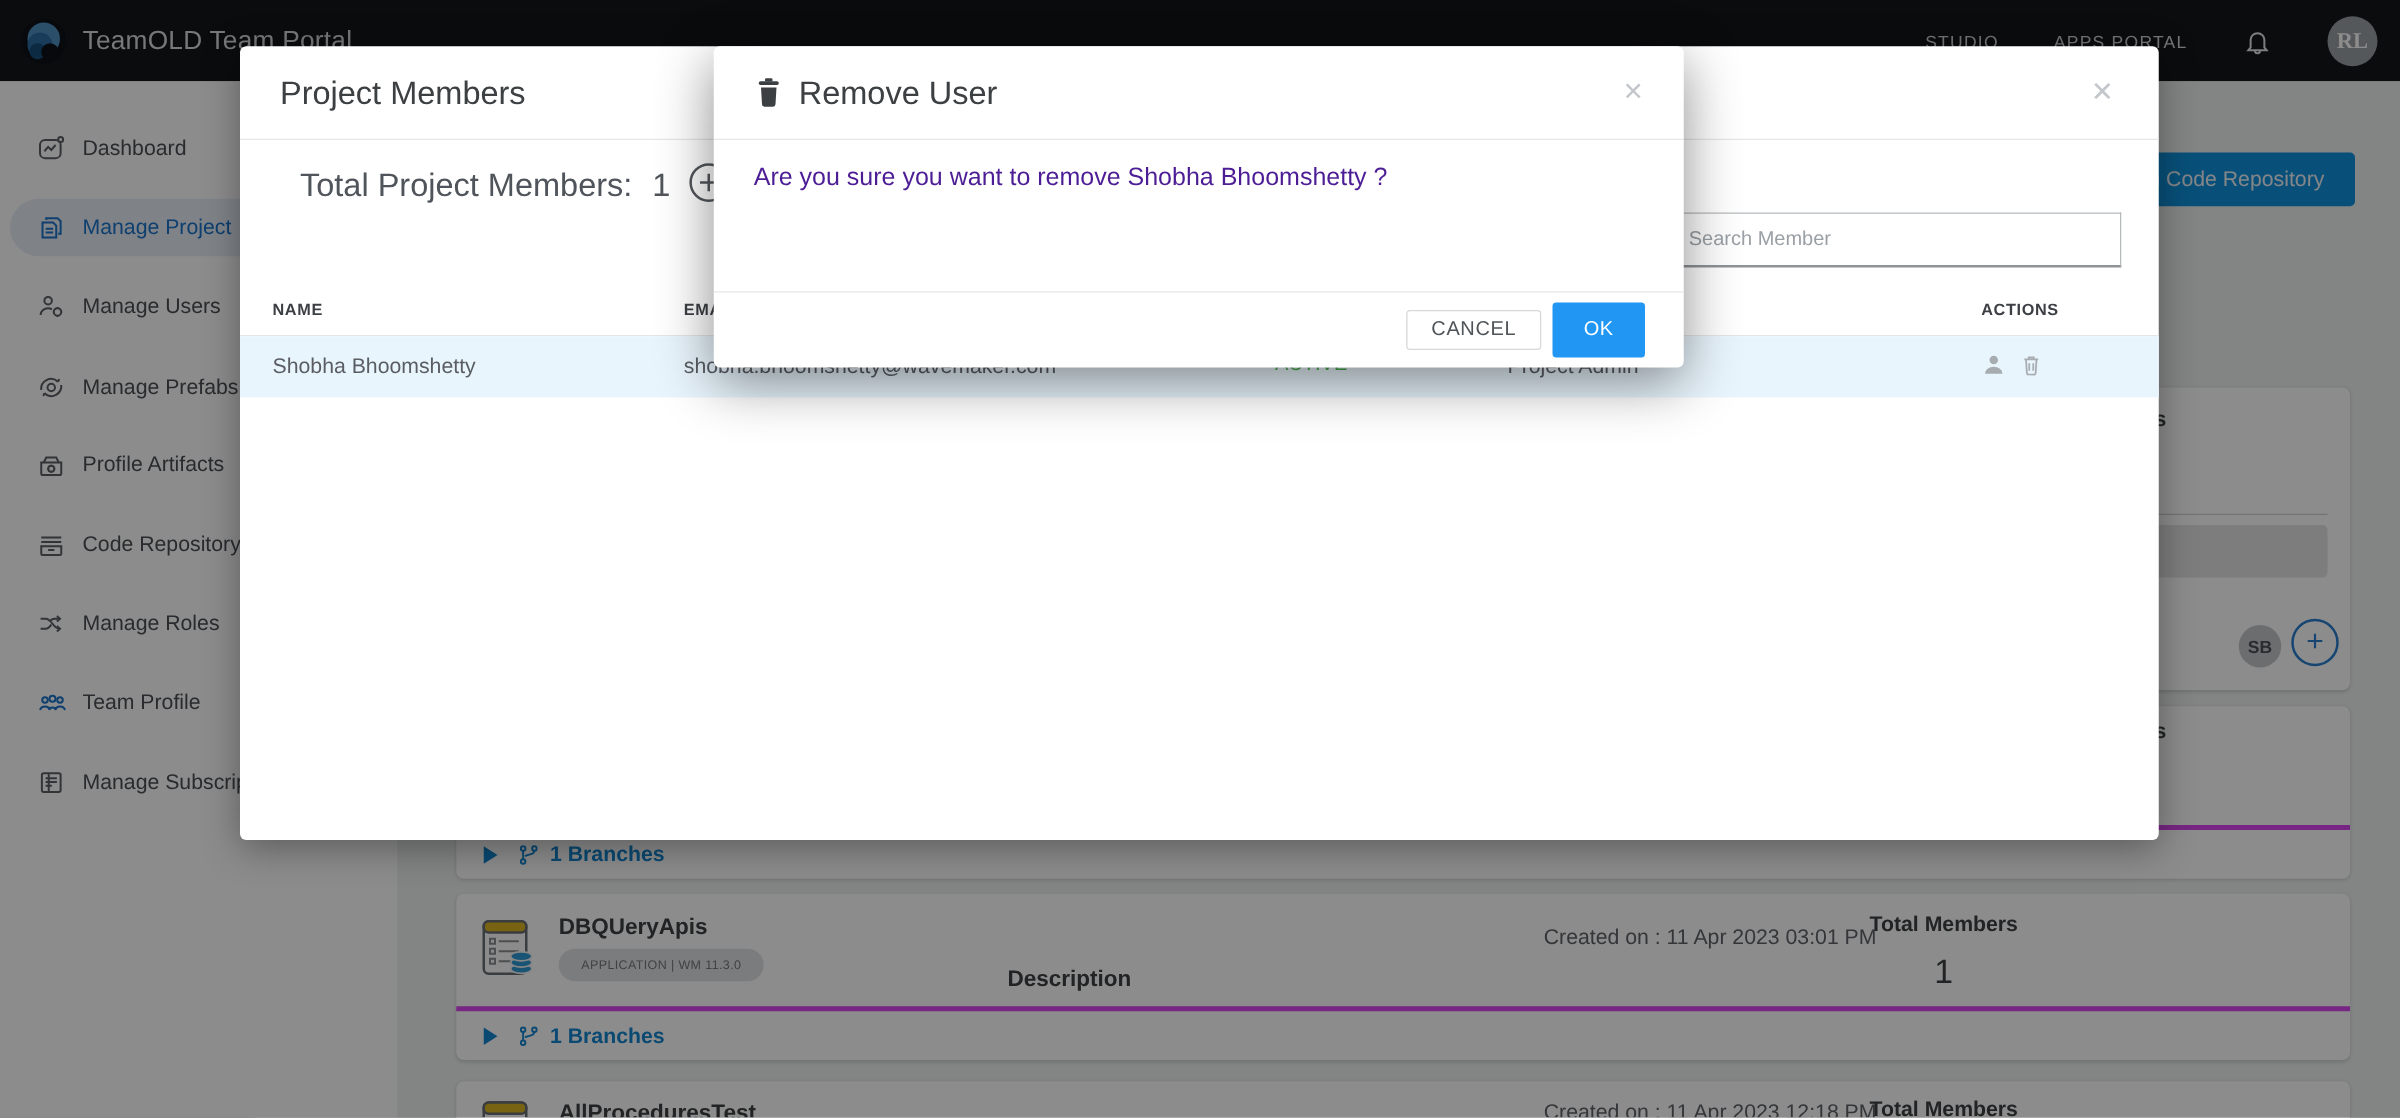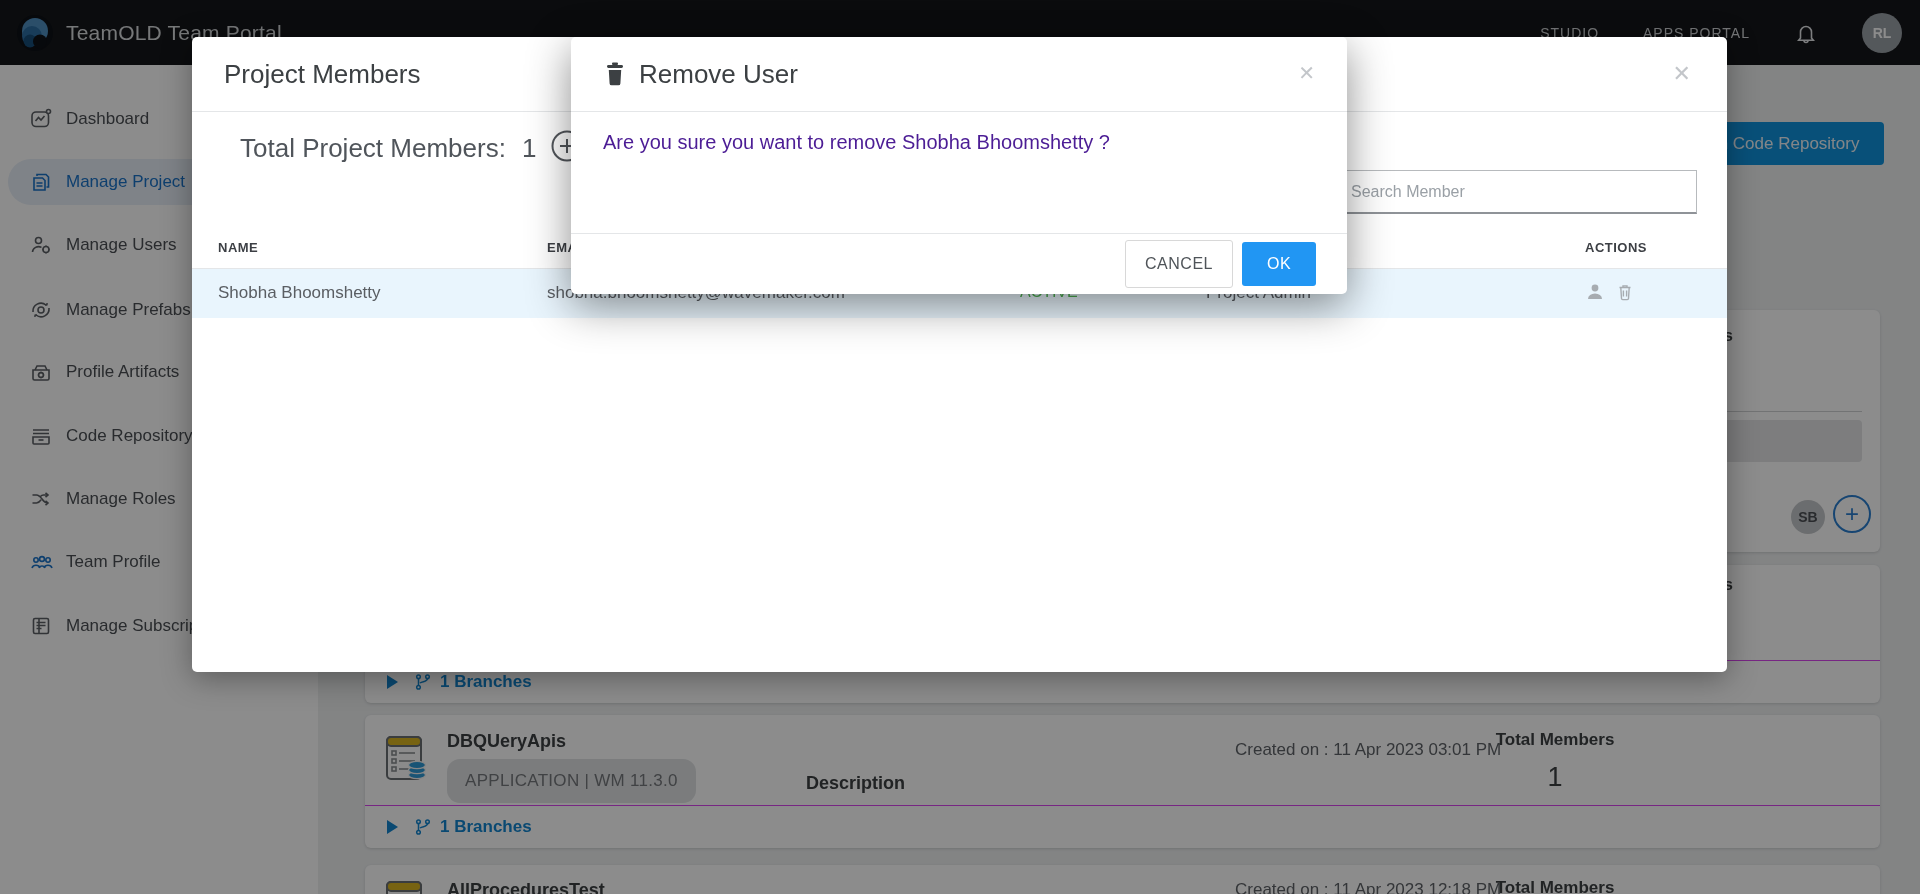--- a/index.html
+++ b/index.html
@@ -8,21 +8,21 @@
     position:relative; width:1920px; height:894px; overflow:hidden;
     font-family:"Liberation Sans","DejaVu Sans",sans-serif; background:#eef0f1;
   }
   
   .navbar { position:absolute; left:0; top:0; width:1920px; height:65px; background:#15171a; z-index:1; }
   .nav-left { position:absolute; left:16px; top:0; height:65px; display:flex; align-items:center; gap:12px; }
   .nav-title { color:#d8dadd; font-size:21px; font-weight:500; letter-spacing:.2px; }
   .nav-right { position:absolute; right:18px; top:0; height:65px; display:flex; align-items:center; gap:44px; }
   .nav-link { color:#d5d8db; font-size:14px; letter-spacing:1px; cursor:pointer; }
   .nav-avatar { width:40px; height:40px; border-radius:50%; background:#9aa0a6; color:#fff;
-    display:flex; align-items:center; justify-content:center; font-size:14px; font-weight:700; }
+    display:flex; align-items:center; justify-content:center; font-size:18px; font-weight:700;font-family:Liberation Serif, serif; }
   
   .sidebar { position:absolute; left:0; top:65px; width:318px; height:829px; background:#fff; z-index:1; }
   .side-item { position:absolute; left:0; width:318px; height:46px; display:flex; align-items:center; cursor:pointer; color:#4b4f54; }
   .side-item .pill { position:absolute; left:8px; right:26px; top:0; bottom:0; border-radius:24px; }
   .side-item.active .pill { background:#e7eef7; }
   .side-item .s-icon { position:relative; margin-left:30px; width:22px; height:22px; color:#5b5f64; }
   .side-item.active .s-icon, .side-item.active .s-label { color:#1a73c9; }
   .side-item .s-icon.blue { color:#1a73c9; }
   .side-item .s-label { position:relative; margin-left:14px; font-size:17px; }
   
@@ -34,32 +34,32 @@
   .cardB { left:47px; top:500px; width:1515px; height:138px; }
   .cardDB { left:47px; top:650px; width:1515px; height:133px; }
   .cardAP { left:47px; top:800px; width:1515px; height:94px; }
   .tail-label { position:absolute; right:147px; font-size:17px; font-weight:700; color:#3c4043; white-space:nowrap; }
   .cardA .divider { position:absolute; left:18px; right:18px; top:101px; height:1px; background:#cfd2d4; }
   .cardA .graybar { position:absolute; left:18px; right:18px; top:110px; height:42px; background:#e3e4e6; border-radius:4px; }
   .avatar-sb { position:absolute; right:55px; top:190px; width:34px; height:34px; border-radius:50%;
     background:#c4c7ca; color:#4b4f54; font-size:14px; font-weight:700; display:flex; align-items:center; justify-content:center; }
   .btn-add-round { position:absolute; right:9px; top:185px; width:38px; height:38px; border-radius:50%;
     background:transparent; border:2px solid #2a7fd0; color:#2a7fd0; font-size:24px; line-height:32px; text-align:center; cursor:pointer; }
-  .branches-row { position:absolute; left:0; right:0; bottom:0; height:43px; border-top:1px solid #d946ef;
+  .branches-row { position:absolute; left:0; right:0; bottom:0; height:43px; border-top:4px solid #d946ef;
     display:flex; align-items:center; cursor:pointer; color:#1386d0; }
   .branches-row .tri { width:0; height:0; margin-left:22px; border-left:11px solid #1386d0;
     border-top:7px solid transparent; border-bottom:7px solid transparent; }
   .branches-row .b-icon { margin-left:16px; width:18px; height:18px; }
   .branches-row .b-label { margin-left:8px; font-size:17px; font-weight:700; }
   .proj-icon { position:absolute; left:20px; top:18px; width:44px; height:50px; }
   .cardAP .proj-icon { top:13px; }
   .proj-title { position:absolute; left:82px; top:16px; font-size:18px; font-weight:700; color:#3c4043; }
   .cardAP .proj-title { top:15px; }
-  .proj-badge { position:absolute; left:82px; top:44px; height:44px; padding:0 18px; border-radius:13px;
-    background:#e0e2e4; color:#75787c; font-size:17px; letter-spacing:.3px; display:flex; align-items:center; }
+  .proj-badge { position:absolute; left:82px; top:44px; height:26px; padding:0 18px; border-radius:13px;
+    background:#e0e2e4; color:#75787c; font-size:10px; letter-spacing:.3px; display:flex; align-items:center; }
   .col-desc { position:absolute; left:441px; top:18px; font-size:18px; font-weight:700; color:#3c4043;margin-top:40px; }
   .cardAP .col-desc { top:15px; }
   .col-created { position:absolute; left:870px; top:25px; font-size:17px; color:#5f6368; }
   .cardAP .col-created { top:15px; }
   .col-total { position:absolute; left:1100px; top:15px; width:180px; text-align:center; }
   .cardAP .col-total { top:13px; }
   .col-total .t-label { font-size:17px; font-weight:700; color:#3c4043; }
   .col-total .t-value { margin-top:12px; font-size:27px; font-weight:500; color:#3c4043; }
   
   .backdrop { position:absolute; inset:0; background:rgba(0,0,0,.45); z-index:10; }
@@ -92,21 +92,21 @@
   .dialog { position:absolute; left:571px; top:37px; width:776px; height:257px; background:#fff;
     border-radius:5px; box-shadow:0 12px 44px rgba(0,0,0,.45); z-index:30; }
   .d-header { position:absolute; left:0; right:0; top:0; height:74px; display:flex; align-items:center; }
   .d-trash { margin-left:34px; width:20px; height:24px; color:#3c4043; }
   .d-title { margin-left:14px; font-size:26px; font-weight:500; color:#3c4043; }
   .d-close { position:absolute; right:32px; top:24px; font-size:20px; font-weight:700; color:#c3c6ca; cursor:pointer; }
   .d-hdiv { position:absolute; left:0; right:0; top:74px; height:1px; background:#e4e6e8; }
   .d-msg { position:absolute; left:32px; top:94px; font-size:20px; color:#4c1d95; }
   .d-footer { position:absolute; left:0; right:0; top:196px; bottom:0; border-top:1px solid #e4e6e8;
     display:flex; align-items:center; justify-content:flex-end; padding-right:31px; gap:9px; }
-  .btn-cancel { width:108px; height:48px; background:#fff; border:1px solid #d8d8d8; border-radius:3px;
+  .btn-cancel { width:108px; height:32px; background:#fff; border:1px solid #d8d8d8; border-radius:3px;
     color:#4f5459; font-size:16px; letter-spacing:.5px; cursor:pointer;
     font-family:"Liberation Sans","DejaVu Sans",sans-serif; }
   .btn-ok { width:74px; height:44px; background:#2196f3; border:none; border-radius:3px;
     color:#fff; font-size:16px; letter-spacing:.5px; cursor:pointer;
     font-family:"Liberation Sans","DejaVu Sans",sans-serif; }
   svg { display:block; }
 </style>
 </head>
 <body>
 

